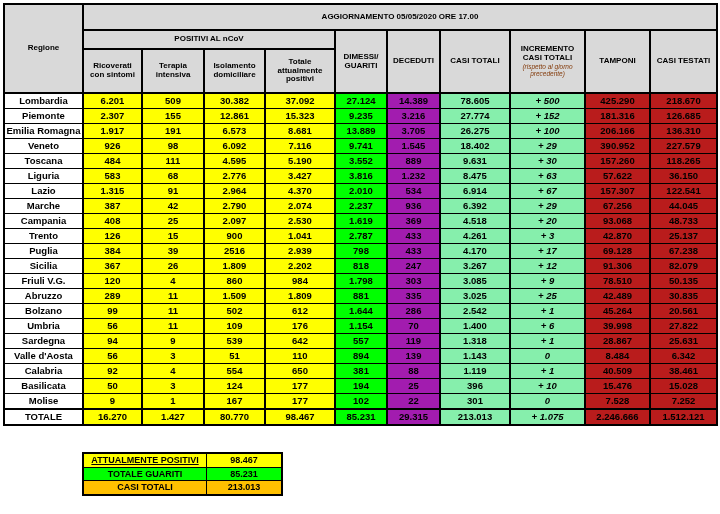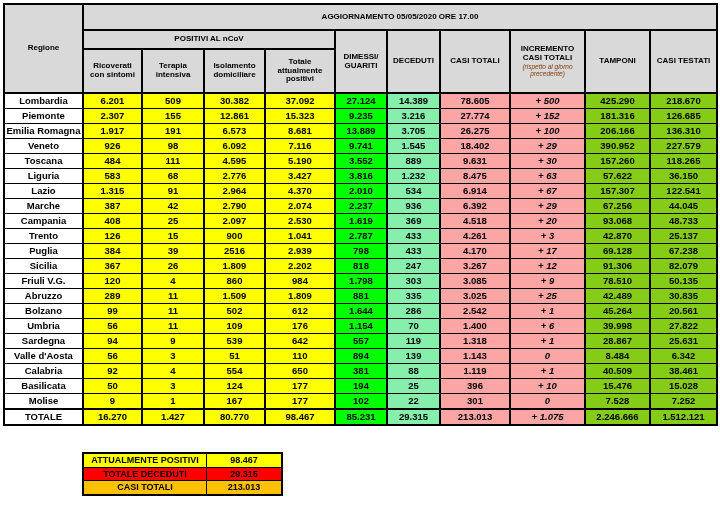--- a/index.html
+++ b/index.html
@@ -16,23 +16,23 @@
   th.title{font-size:11.5px;}
   th.sub{font-size:8.5px;}
   th.org{background:#FFC000;}
   .note{font-style:italic;font-weight:normal;font-size:6.5px;color:#843C0C;line-height:1.15;}
   tr.hrow1{height:26px;} tr.hrow2{height:19px;padding-left:24px;} tr.hrow3{height:44px;}
 
   table.main tbody td{font-size:9.5px;height:14px;line-height:1;}
   td.reg{background:#FFFFFF;}
   td.yellow{background:#FFFF00;}
   td.green{background:#00FF00;}
-  td.red{background:#86efac;}
-  td.orange{background:#fca5a5;}
-  td.gray{background:#84cc16;}
+  td.red{background:#a21caf;}
+  td.orange{background:#86efac;}
+  td.gray{background:#b91c1c;}
   td.inc{font-style:italic;}
   tr.totrow td{border-top-width:2px;}
 
   table.summary{position:absolute;left:82px;top:452px;width:196px;
                 border-collapse:collapse;table-layout:fixed;border:2px solid #000;}
   table.summary td{border:1px solid #000;text-align:center;font-weight:bold;
                    font-size:9px;height:12.5px;color:#000;padding:0;overflow:hidden;}
   td.slabel{width:122px;border-right-width:2px;}
   td.svalue{width:74px;}
 </style>
@@ -365,26 +365,26 @@
           <td class="orange inc">+ 1.075</td>
           <td class="gray">2.246.666</td>
           <td class="gray">1.512.121</td>
         </tr>
       </tbody>
   </table>
 
   <table class="summary">
     <tbody id="sbody">
         <tr>
-          <td class="slabel" style="background: rgb(255, 255, 0);">ATTUALMENTE POSITIVI</td>
+          <td class="slabel" style="background: rgb(255, 255, 0); text-decoration: underline;">ATTUALMENTE POSITIVI</td>
           <td class="svalue" style="background: rgb(255, 255, 0);">98.467</td>
         </tr>
         <tr>
-          <td class="slabel" style="background: rgb(255, 0, 0);">TOTALE DECEDUTI</td>
-          <td class="svalue" style="background: rgb(255, 0, 0);">29.315</td>
+          <td class="slabel" style="background: rgb(0, 255, 0);">TOTALE GUARITI</td>
+          <td class="svalue" style="background: rgb(0, 255, 0);">85.231</td>
         </tr>
         <tr>
           <td class="slabel" style="background: rgb(255, 192, 0);">CASI TOTALI</td>
           <td class="svalue" style="background: rgb(255, 192, 0);">213.013</td>
         </tr>
       </tbody>
   </table>
 
 </div>
 

